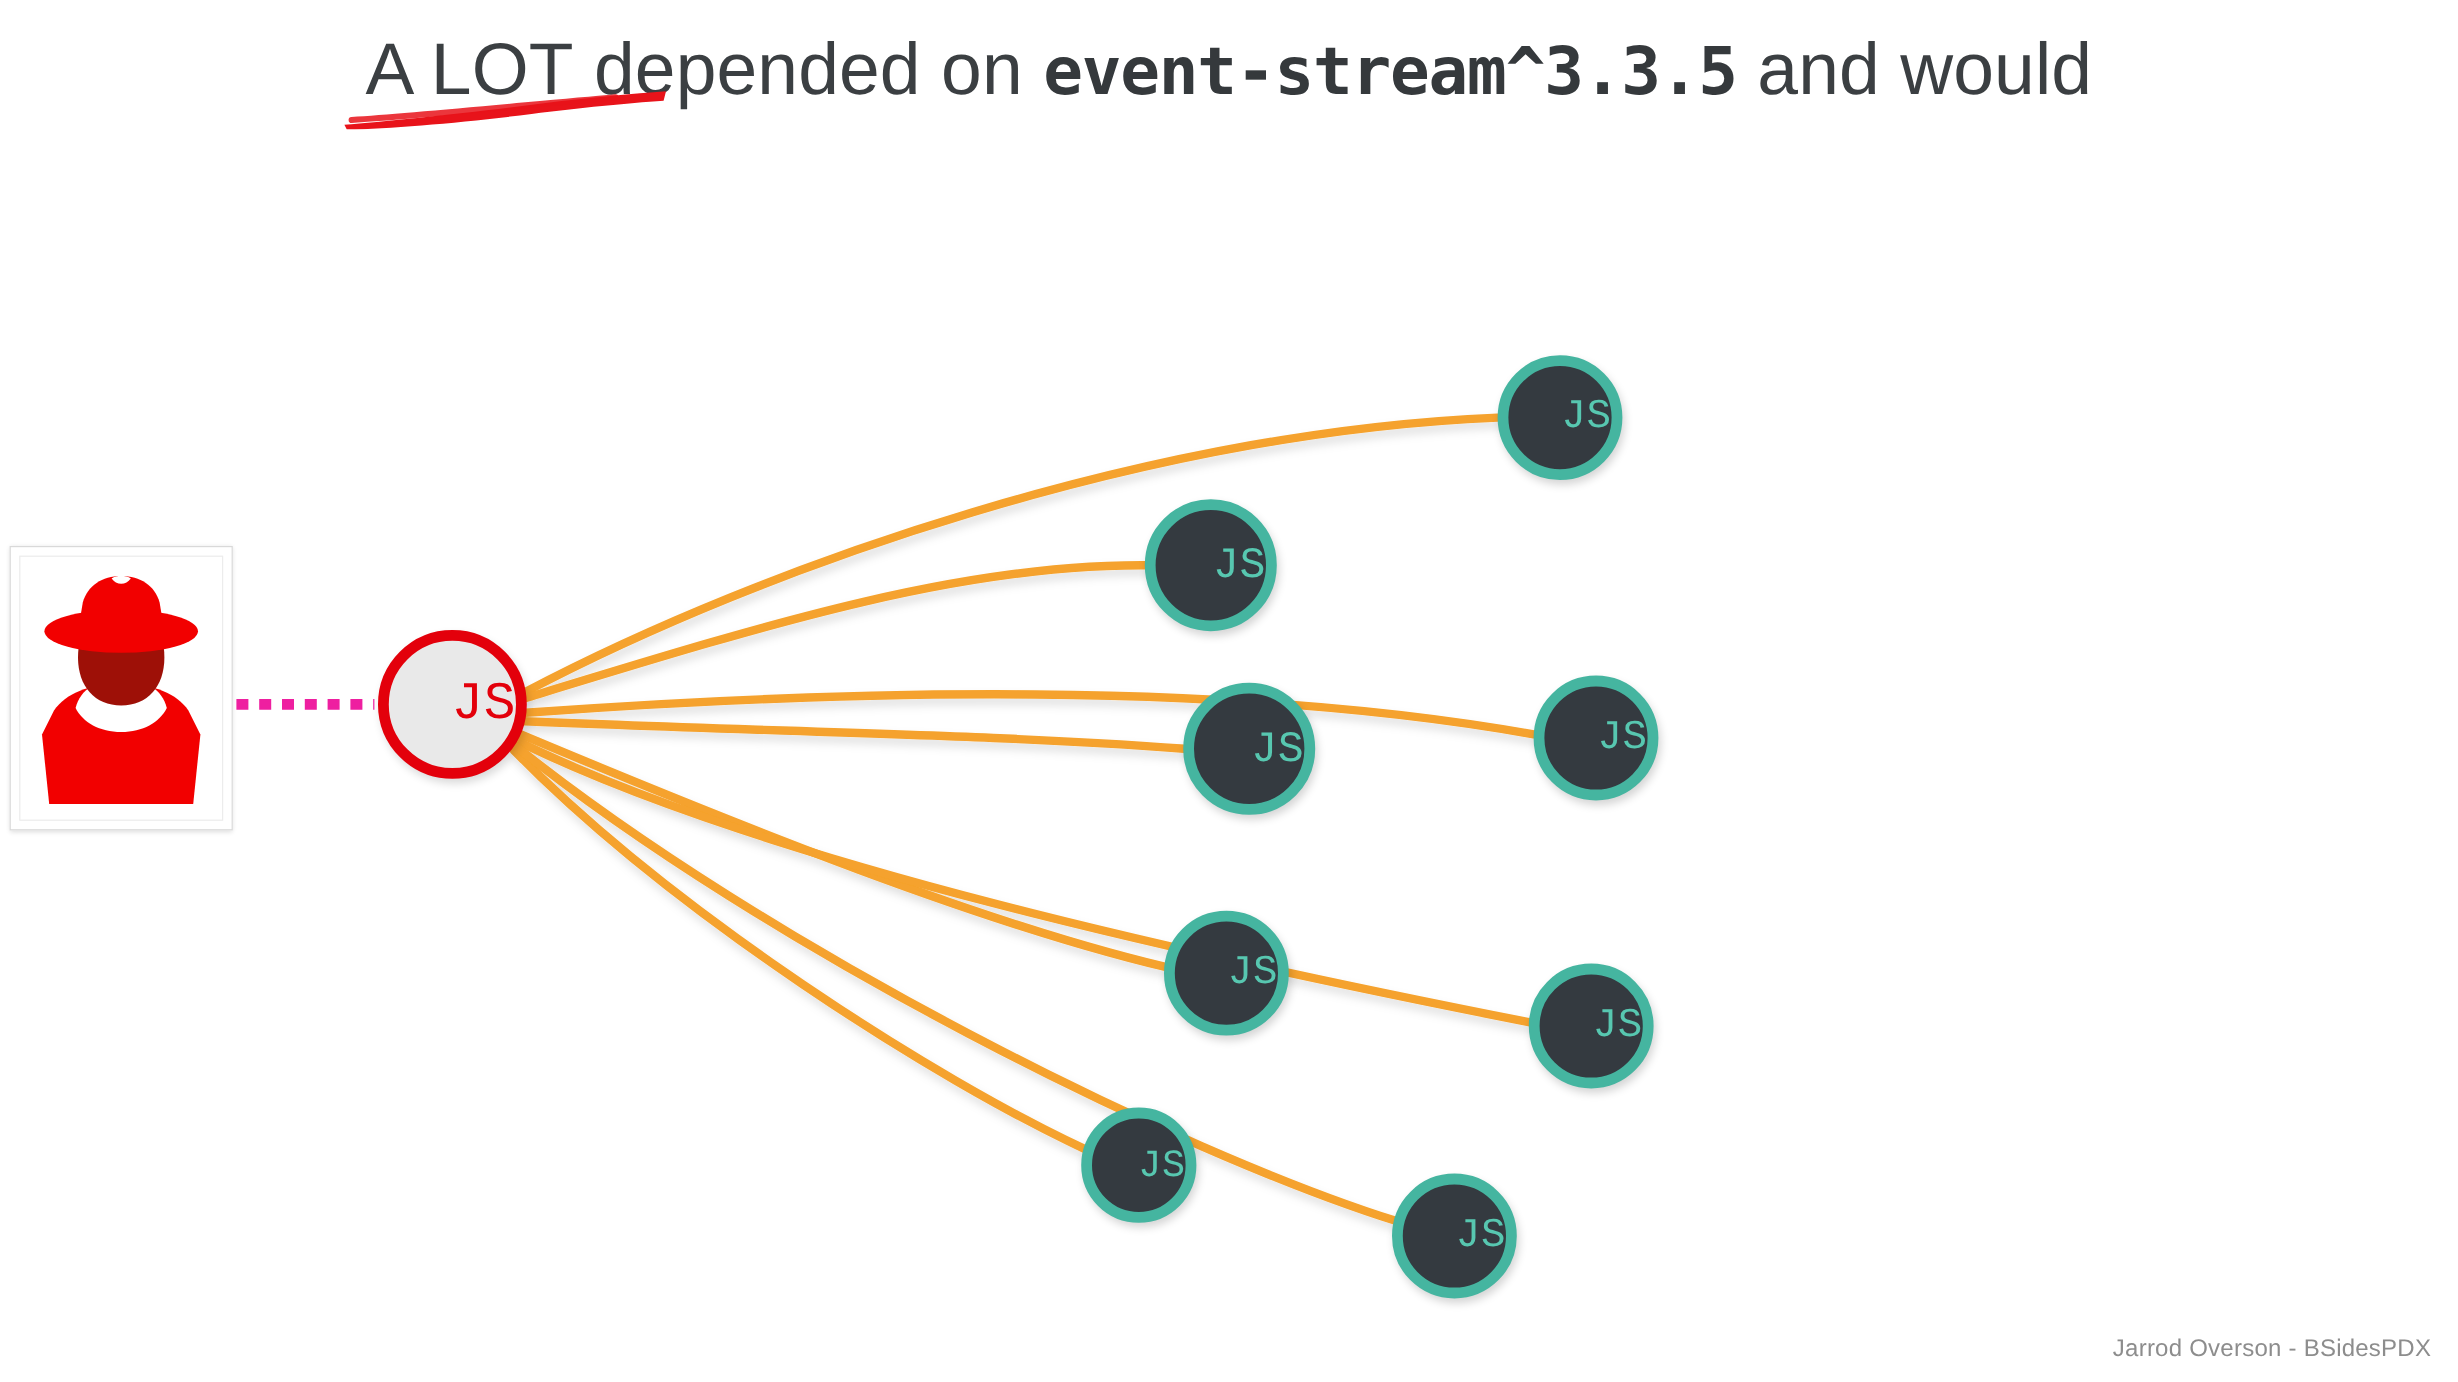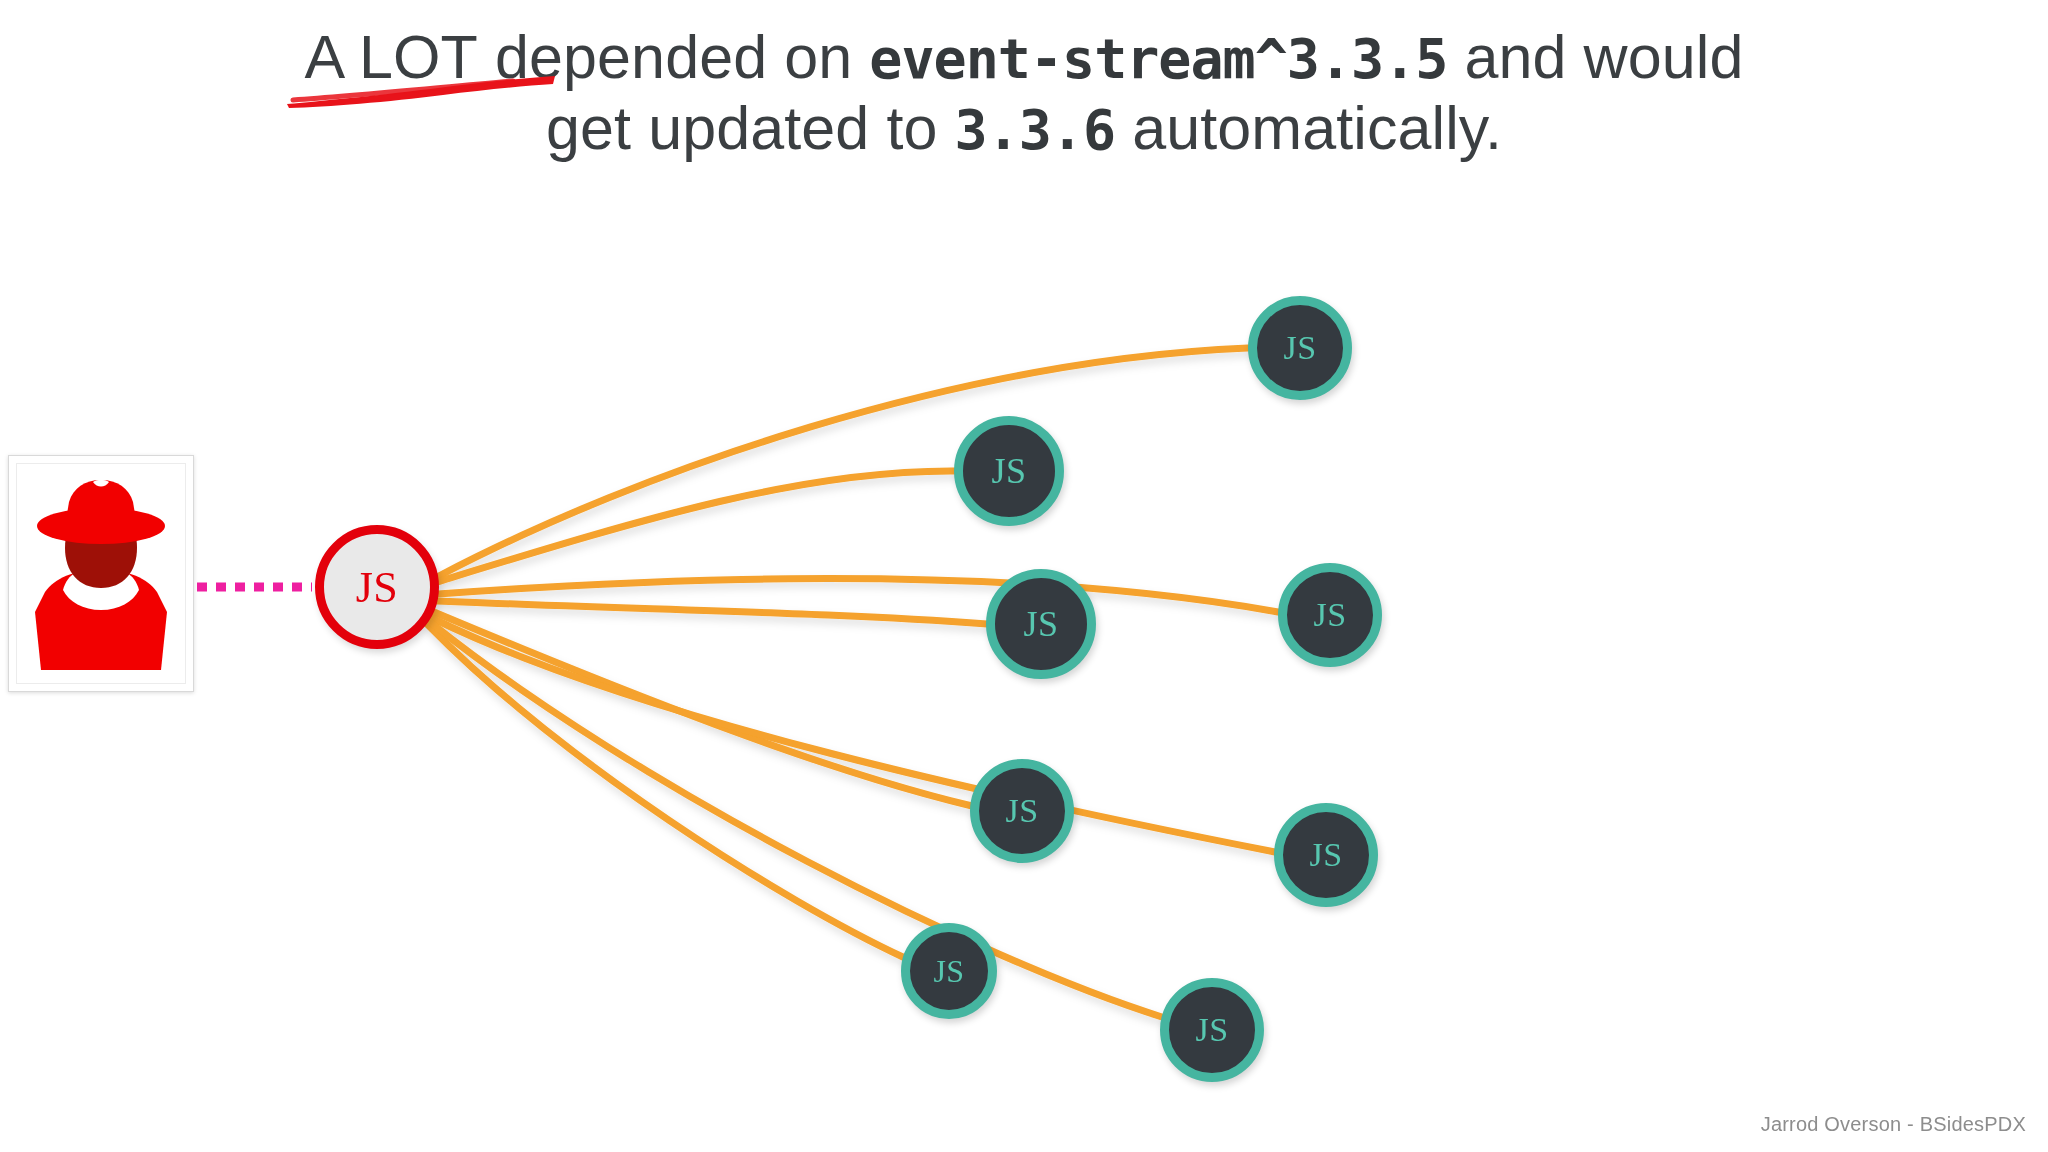--- a/index.html
+++ b/index.html
@@ -90,22 +90,22 @@
     transform: translate(-50%, -50%);
   }
 
   
   .node {
     position: absolute;
     border-radius: 50%;
     box-sizing: border-box;
     display: flex;
     align-items: center;
-    justify-content: center;
-    font-family: Liberation Serif, serif;
+    justify-content: flex-end;
+    font-family: Liberation Mono, monospace;
     letter-spacing: 0.5px;
     user-select: none;
   }
   .node.dep {
     background: #343a40;
     border: 9px solid #45b5a0;
     color: #57c7b0;
     box-shadow: 2px 4px 7px rgba(0,0,0,0.17);
   }
   .node.root {
@@ -148,21 +148,20 @@
   </g>
 
   <path id="attacker-link" d="M 197 587 L 312 587" stroke="#ee1fa0" stroke-width="9" stroke-linecap="butt" stroke-dasharray="10 9" fill="none"></path>
 </svg>
 
 <div id="title-block">
   <div class="line"><span id="alot-wrap"><span>A LOT</span><svg id="alot-underline" viewBox="0 0 276 34" xmlns="http://www.w3.org/2000/svg">
           <path d="M4 30 C 40 27 110 20 170 12 C 210 7 245 4 272 2 L 270 10 C 240 12 200 16 160 21 C 105 28 45 33 6 34 Z" fill="#e8131a"></path>
           <path d="M10 26 C 70 22 150 14 230 7" stroke="#e8131a" stroke-width="5" stroke-linecap="round" fill="none" opacity="0.85"></path>
         </svg></span><span> depended on </span><span class="code">event-stream^3.3.5</span><span> and would</span></div>
-  <div class="line"><span>get updated to </span><span class="code">3.3.6</span><span> automatically.</span></div>
 </div>
 
 <div id="hacker-card">
   <div id="hacker-inner">
     <svg width="160" height="200" viewBox="0 0 160 200" xmlns="http://www.w3.org/2000/svg">
 
       <path d="M80 96 C 108 96 126 104 136 118 L 146 138 L 140 196 L 20 196 L 14 138 L 24 118 C 34 104 52 96 80 96 Z" fill="#f20000"></path>
 
       <path d="M80 92 C 100 92 114 100 118 116 C 112 128 98 136 80 136 C 62 136 48 128 42 116 C 46 100 60 92 80 92 Z" fill="#ffffff"></path>
 

